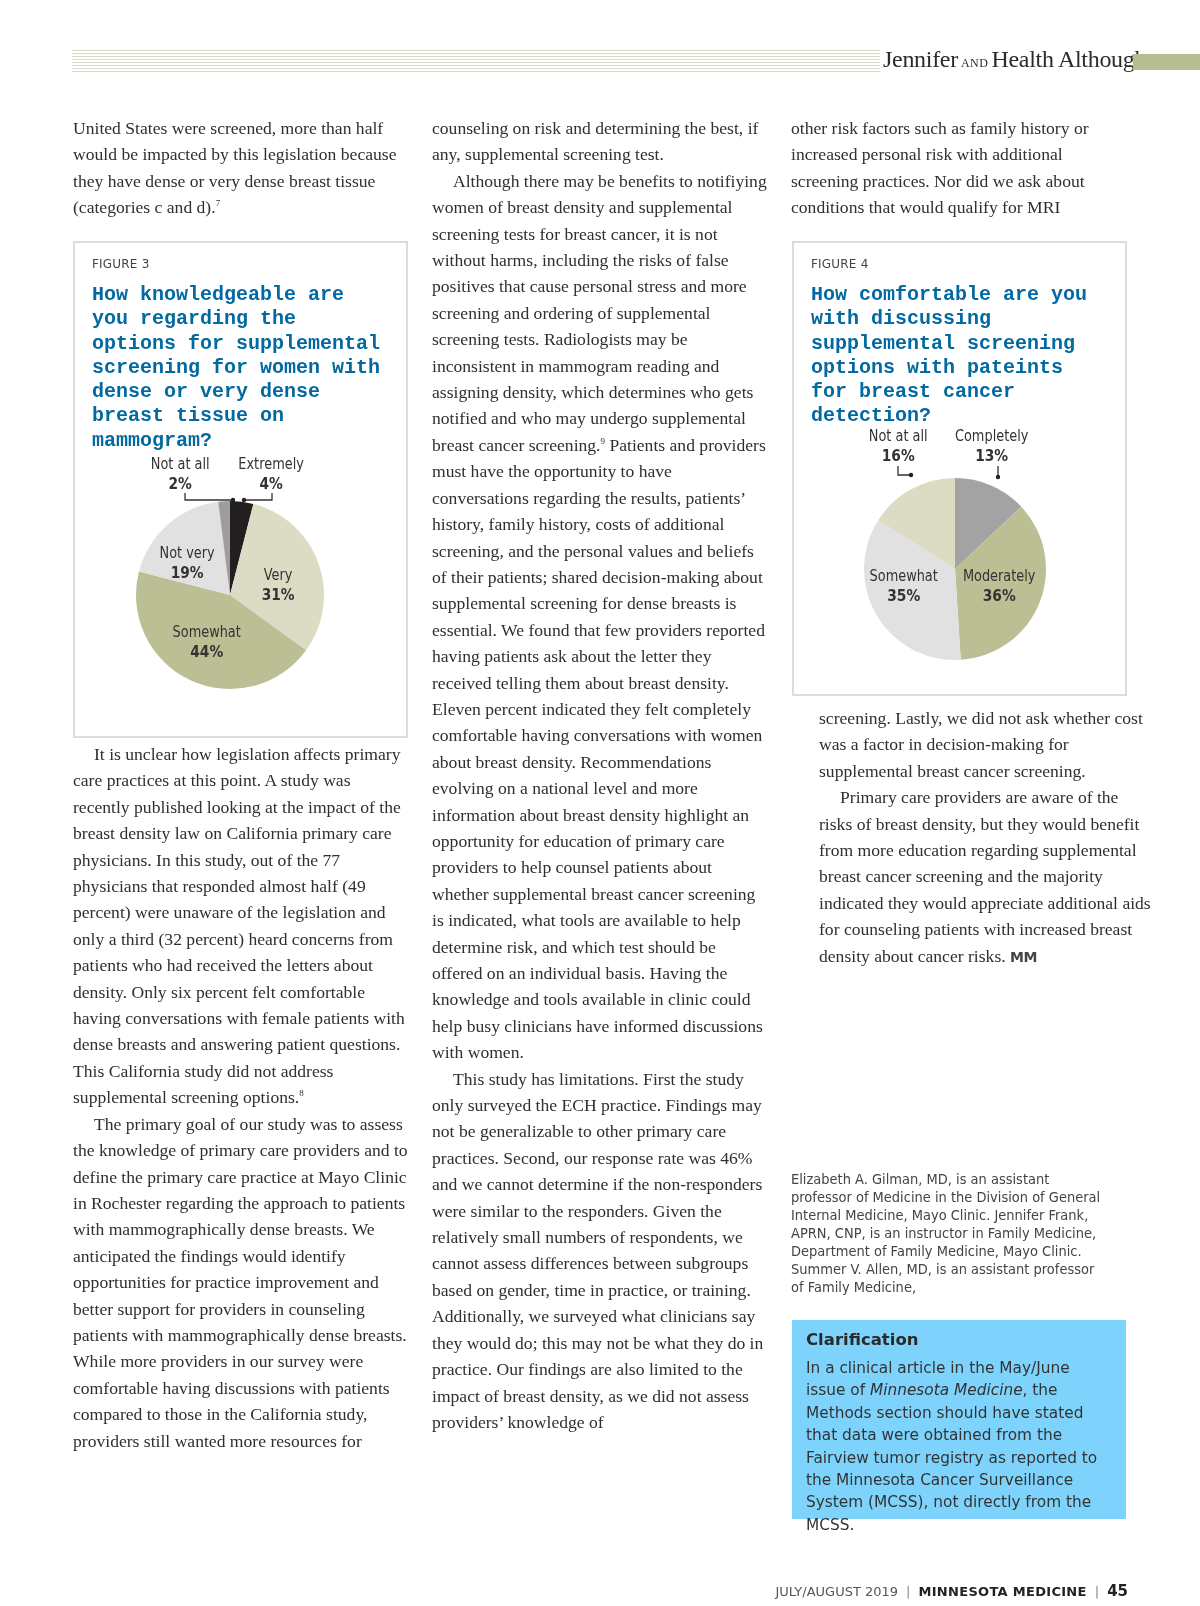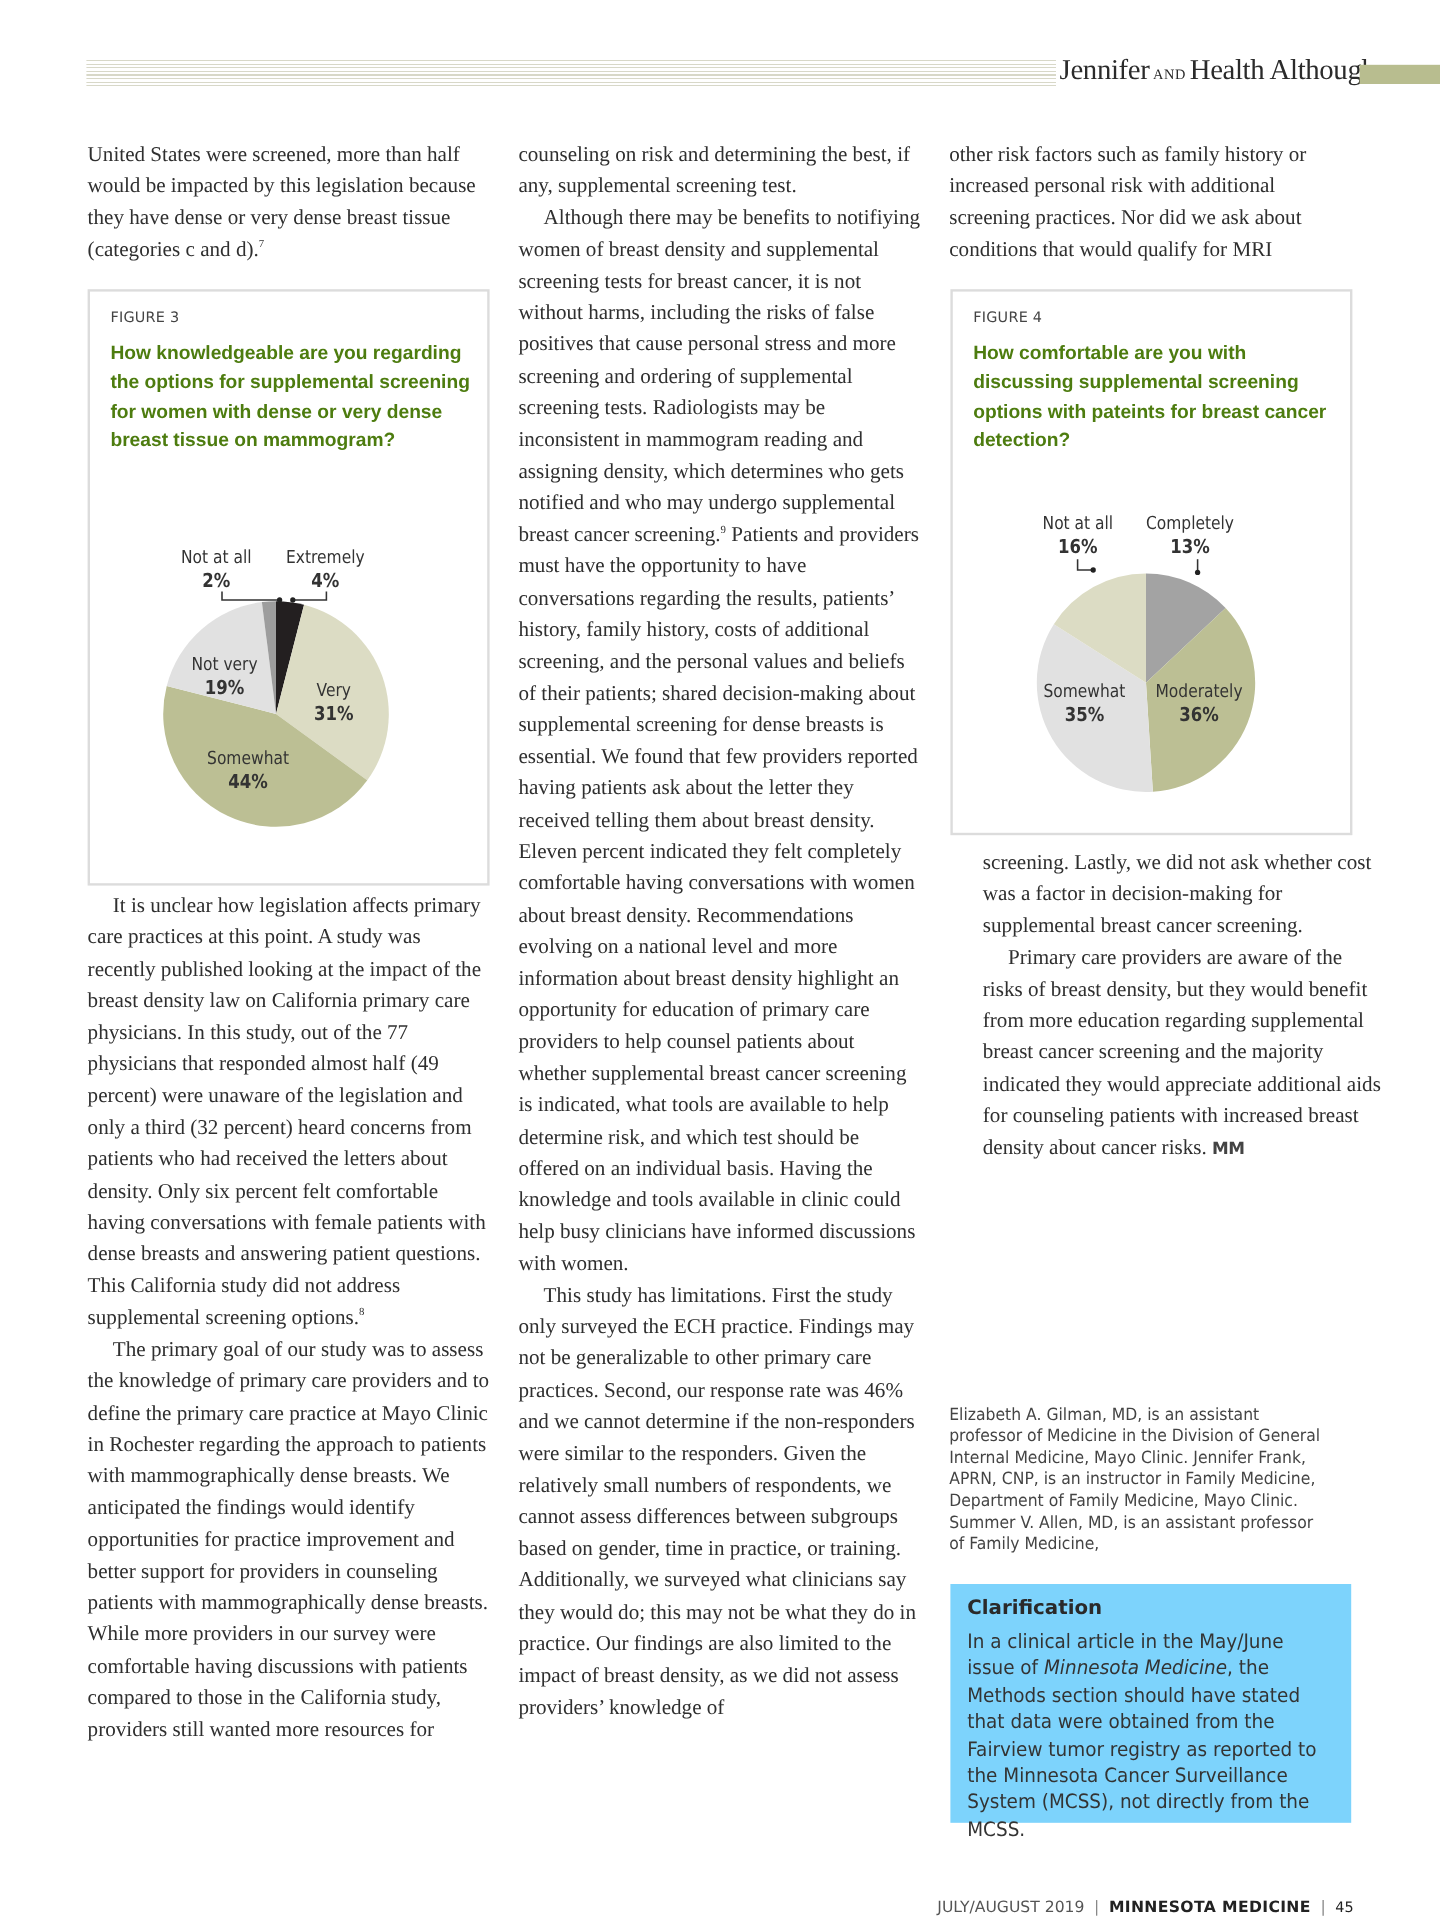--- a/index.html
+++ b/index.html
@@ -16,35 +16,35 @@
   .section-title .and { font-size: 12px; letter-spacing: 0.5px; margin: 0 3px; }
   .header-accent { position: absolute; left: 1133px; top: 54px; width: 67px; height: 16px; background: #b8bd8f; }
 
   .col { position: absolute; width: 335px; font-family: "Liberation Serif", serif; font-size: 17.6px; line-height: 26.4px; color: #2f2f2f; }
   .col p { margin: 0; text-align: left; }
   .col p.indent { text-indent: 21px; }
   sup { font-size: 9px; line-height: 0; vertical-align: super; }
 
   .figure-box { position: absolute; border: 2px solid #dcdcdc; background: #fff; }
   .fig-label { position: absolute; font-family: "DejaVu Sans", sans-serif; font-size: 12px; color: #444; letter-spacing: 0.2px; }
-  .fig-title { position: absolute; font-family: Liberation Sans, sans-serif; font-weight: bold; font-size: 16px; line-height: 24.3px; color: #4d7c0f; }
+  .fig-title { position: absolute; font-family: Liberation Mono, monospace; font-weight: bold; font-size: 20px; line-height: 24.3px; color: #0369a1; }
   .pie { position: absolute; }
   .pie-label { position: absolute; font-family: "DejaVu Sans", sans-serif; font-size: 15px; color: #333; text-align: center; white-space: nowrap; line-height: 19px; transform: scaleX(0.86); transform-origin: center; }
   .pie-label .pct { display: block; font-weight: bold; font-size: 16px; color: #333; }
 
   .bio { position: absolute; left: 791px; top: 1170px; width: 340px; font-family: "DejaVu Sans", sans-serif; font-size: 14px; line-height: 18px; color: #444; transform: scaleX(0.93); transform-origin: left top; }
   .clarif { position: absolute; left: 792px; top: 1320px; width: 334px; height: 199px; background: #7dd3fc; }
   .clarif-title { position: absolute; left: 14px; top: 10px; font-family: "DejaVu Sans", sans-serif; font-weight: bold; font-size: 16.5px; color: #2a2a2a; }
   .clarif-body { position: absolute; left: 14px; top: 37px; width: 330px; font-family: "DejaVu Sans", sans-serif; font-size: 16.5px; line-height: 22.4px; color: #333; transform: scaleX(0.93); transform-origin: left top; }
   .mm { font-family: "DejaVu Sans", sans-serif; font-weight: bold; font-size: 14px; color: #444; letter-spacing: -0.5px; }
 
   .footer { position: absolute; top: 1582px; right: 72px; font-family: "DejaVu Sans", sans-serif; font-size: 13px; color: #555; white-space: nowrap; }
   .footer .sep { color: #888; margin: 0 8px; }
   .footer .mag { font-weight: bold; color: #222; letter-spacing: 0.3px; }
-  .footer .page { font-weight: normal; color: #222; font-size: 12px; }
+  .footer .page { font-weight: bold; color: #222; font-size: 15px; }
 </style>
 </head>
 <body>
 
 <div class="header-band"></div>
 <div class="section-title">
   <span>Jennifer</span><span class="and">AND</span><span>Health Although</span>
 </div>
 <div class="header-accent"></div>
 

